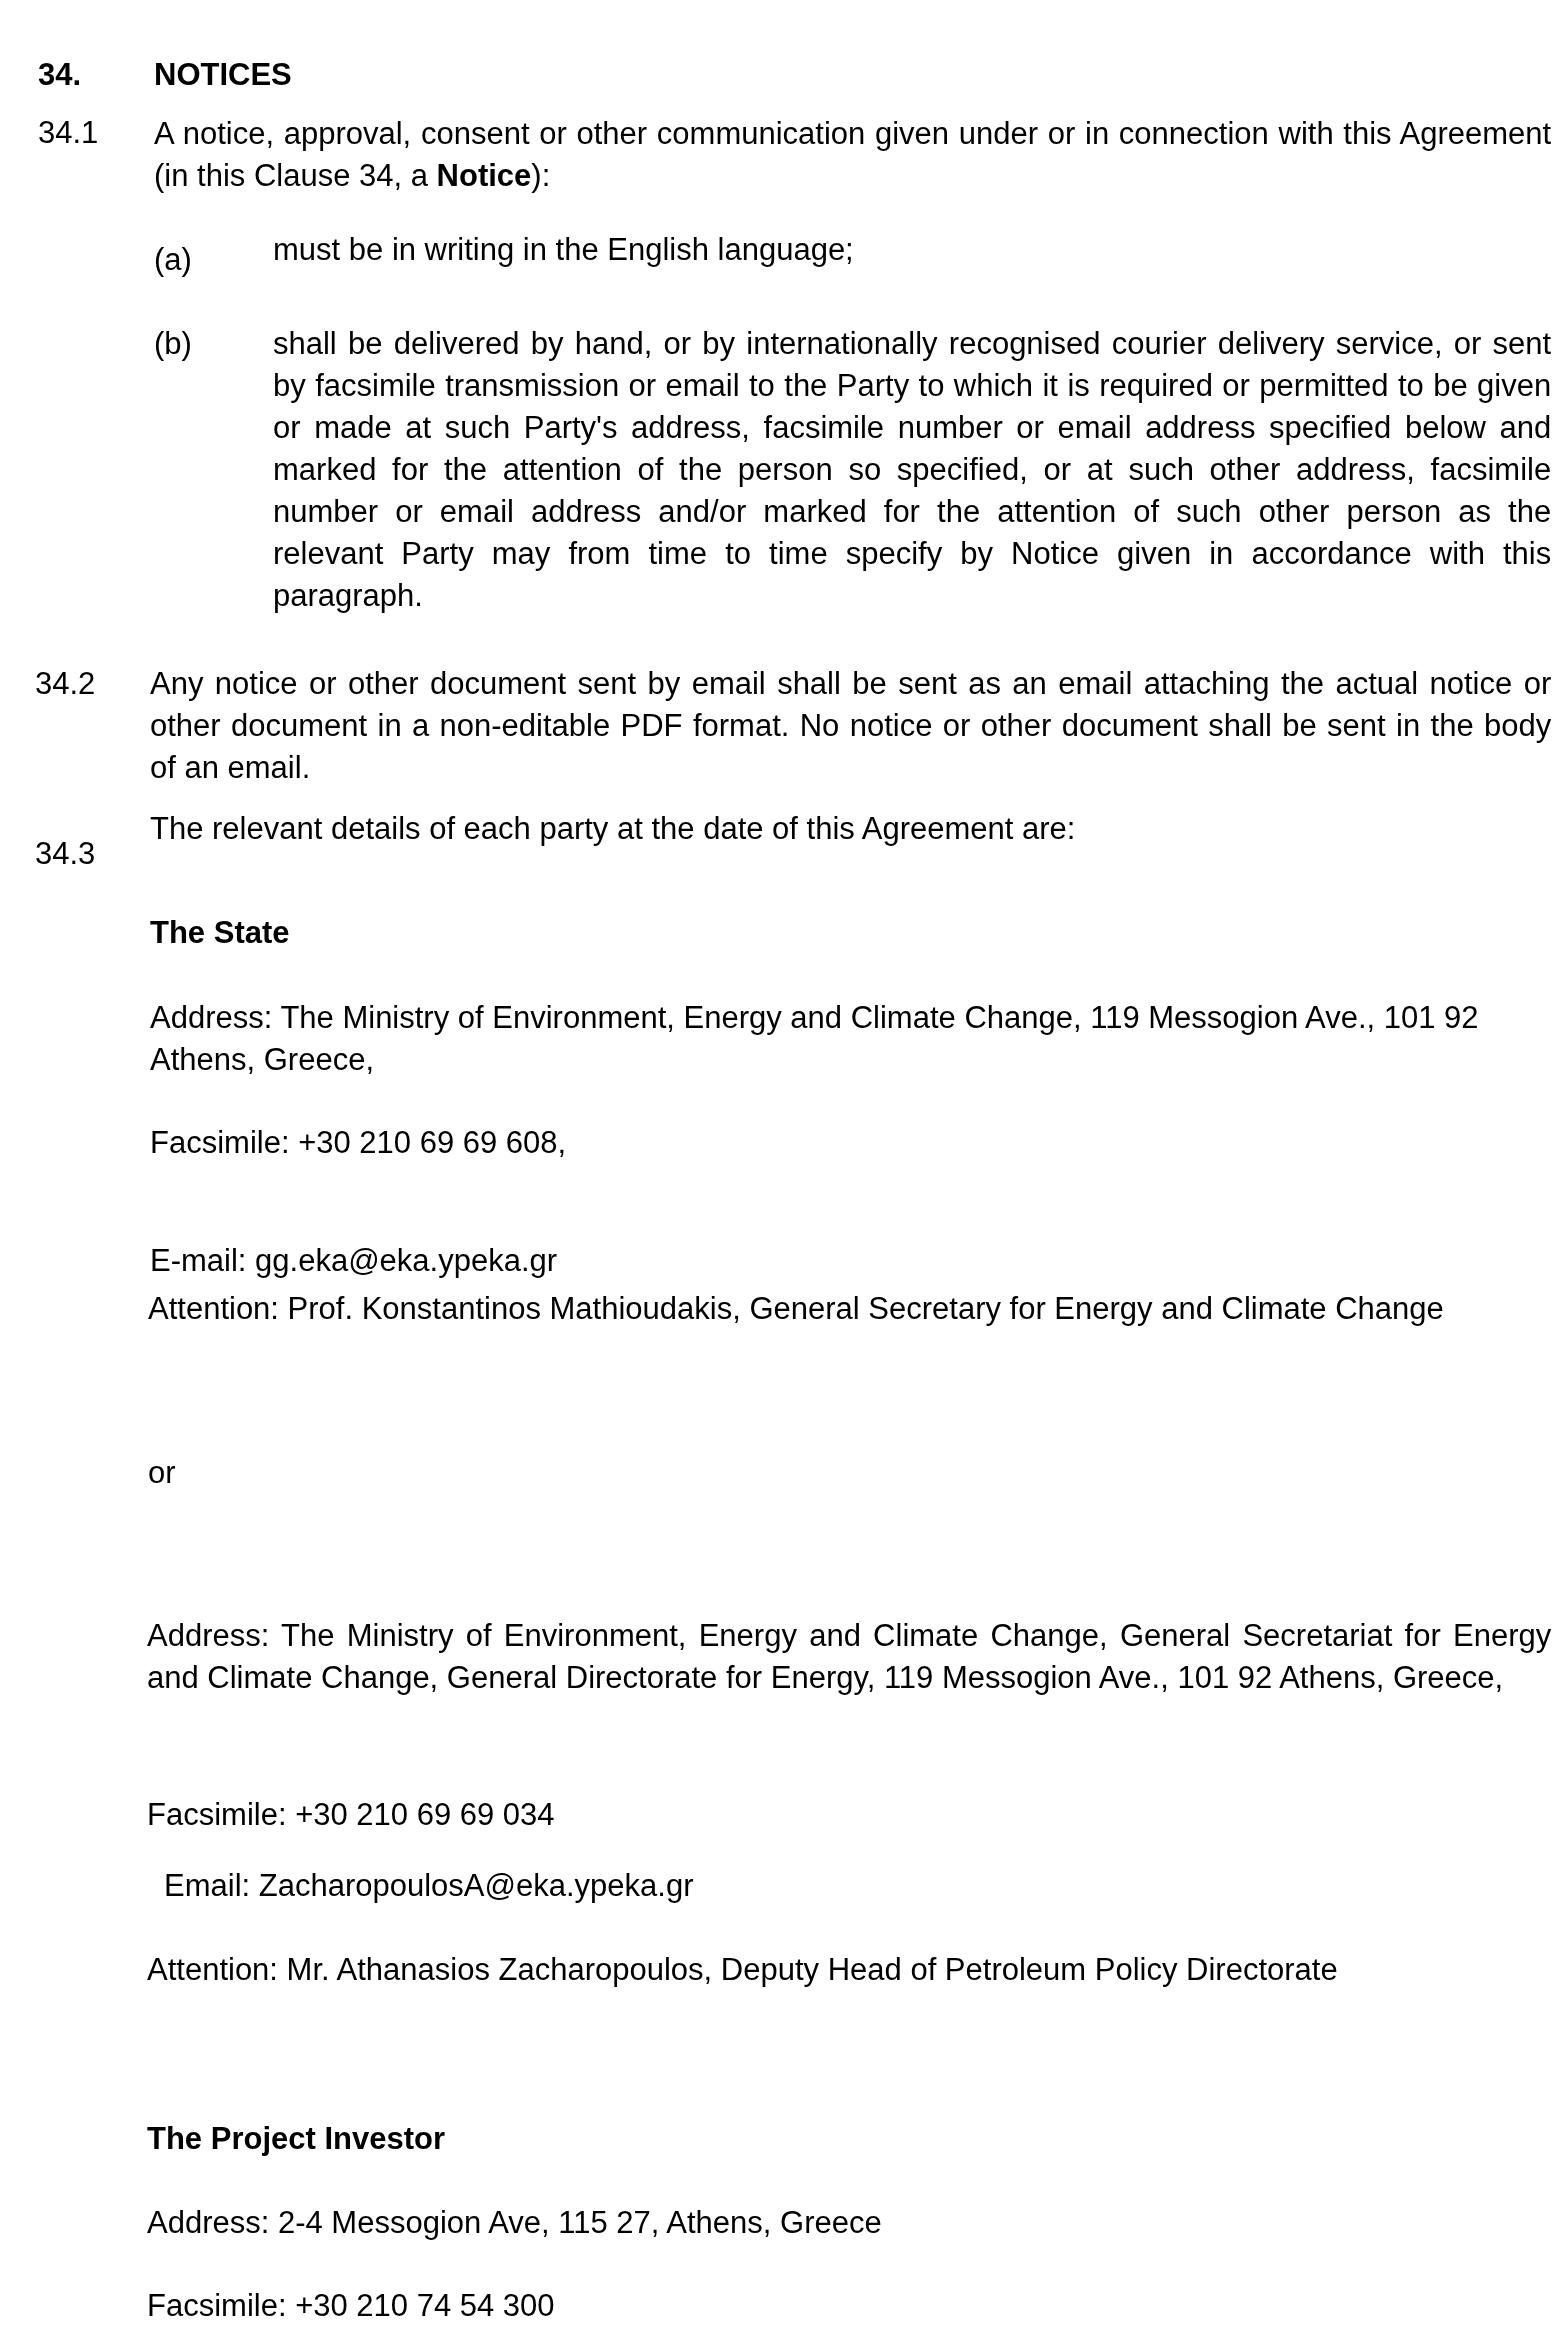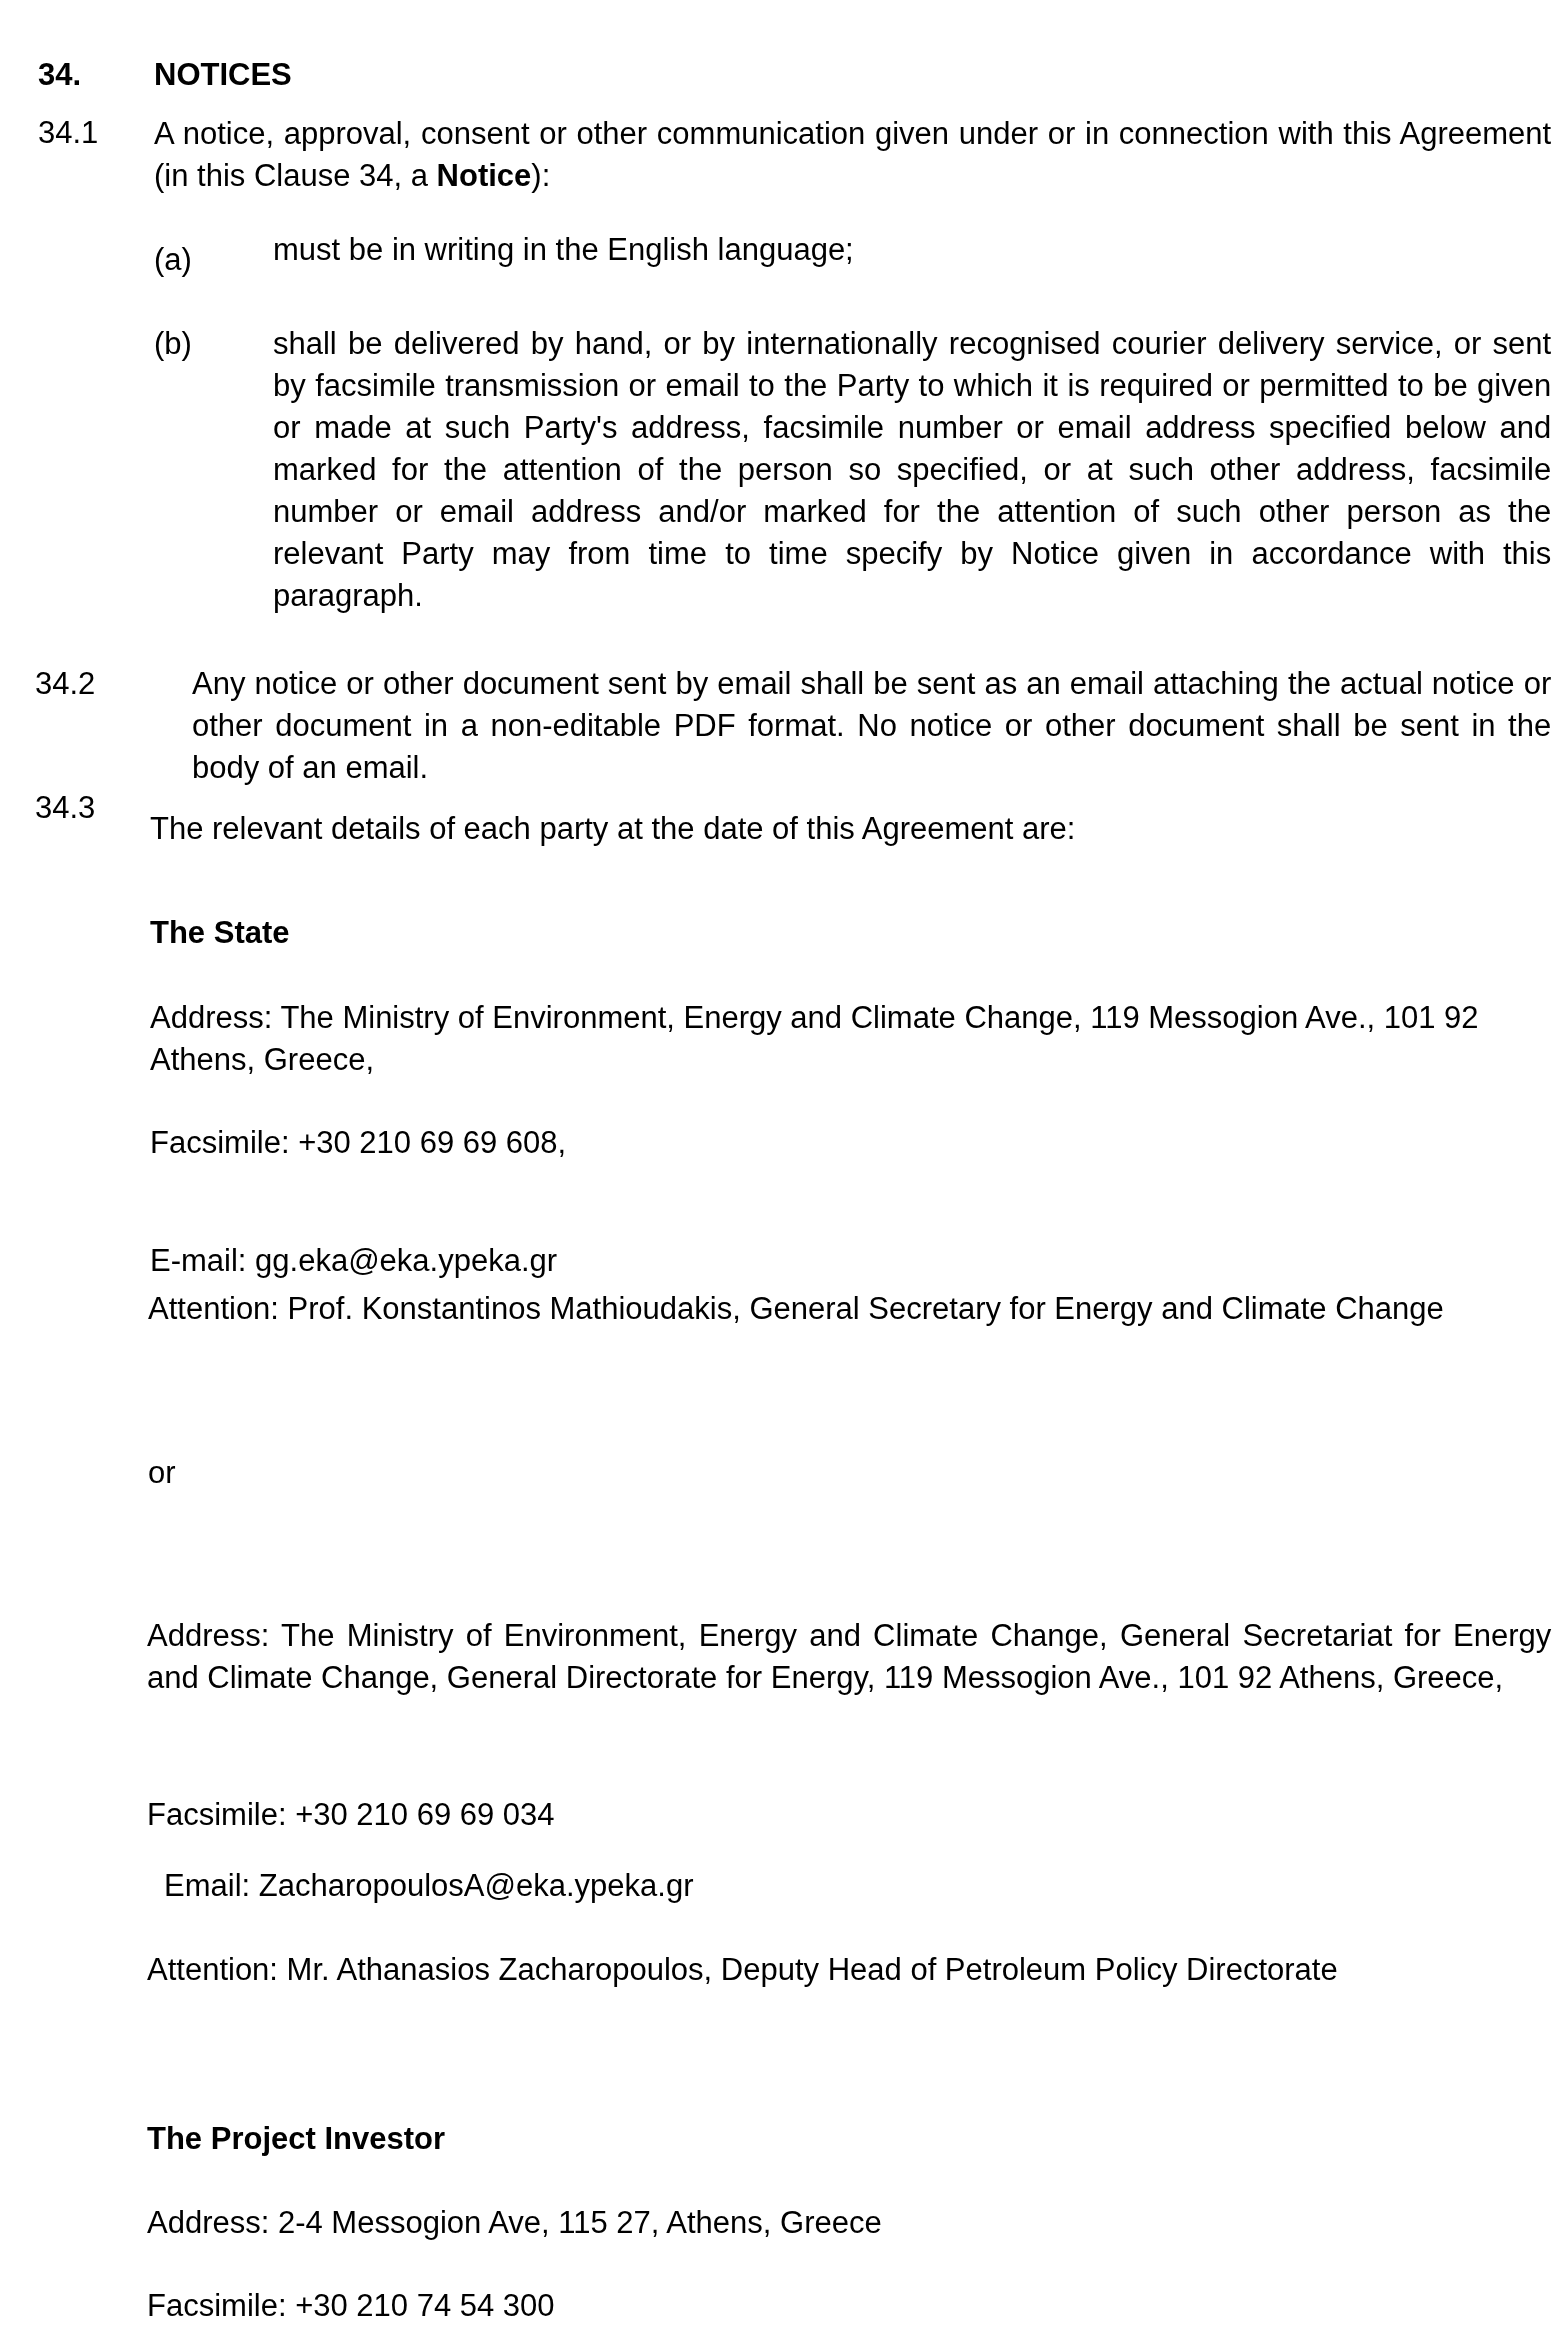--- a/index.html
+++ b/index.html
@@ -40,23 +40,23 @@
   <span>A notice, approval, consent or other communication given under or in connection with this Agreement (in this Clause 34, a </span><span class="bold">Notice</span><span>):</span>
 </div>
 
 <div class="abs sub-num" style="top:239px;">(a)</div>
 <div class="abs sub-body" style="top:229px;">must be in writing in the English language;</div>
 
 <div class="abs sub-num" style="top:323px;">(b)</div>
 <div class="abs sub-body" style="top:323px;">shall be delivered by hand, or by internationally recognised courier delivery service, or sent by facsimile transmission or email to the Party to which it is required or permitted to be given or made at such Party's address, facsimile number or email address specified below and marked for the attention of the person so specified, or at such other address, facsimile number or email address and/or marked for the attention of such other person as the relevant Party may from time to time specify by Notice given in accordance with this paragraph.</div>
 
 <div class="abs numw" style="top:663px;">34.2</div>
-<div class="abs body-col2" style="top:663px;margin-left:42px;">Any notice or other document sent by email shall be sent as an email attaching the actual notice or other document in a non-editable PDF format.  No notice or other document shall be sent in the body of an email.</div>
+<div class="abs body-col2" style="top:663px;">Any notice or other document sent by email shall be sent as an email attaching the actual notice or other document in a non-editable PDF format.  No notice or other document shall be sent in the body of an email.</div>
 
-<div class="abs numw" style="top:787px;">34.3</div>
+<div class="abs numw" style="top:833px;">34.3</div>
 <div class="abs body-col2" style="top:808px;">The relevant details of each party at the date of this Agreement are:</div>
 
 <div class="abs party-col bold" style="left:150px; top:912px;">The State</div>
 
 <div class="abs party-col" style="left:150px; top:997px;">Address: The Ministry of Environment, Energy and Climate Change, 119 Messogion Ave., 101 92 Athens, Greece,</div>
 <div class="abs party-col" style="left:150px; top:1122px;">Facsimile: +30 210 69 69 608,</div>
 <div class="abs party-col" style="left:150px; top:1240px;">E-mail: gg.eka@eka.ypeka.gr</div>
 <div class="abs party-col" style="left:148px; top:1288px;">Attention: Prof. Konstantinos Mathioudakis, General Secretary for Energy and Climate Change</div>
 
 <div class="abs party-col" style="left:148px; top:1452px;">or</div>

